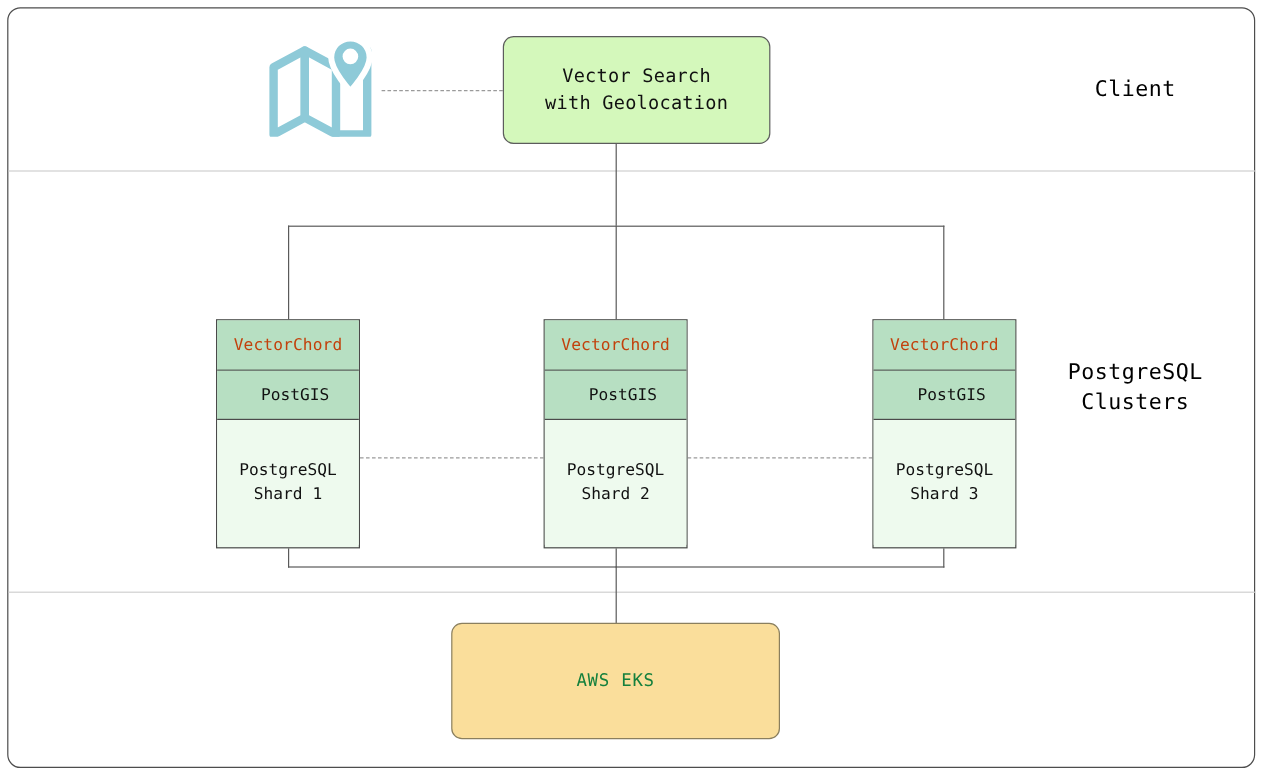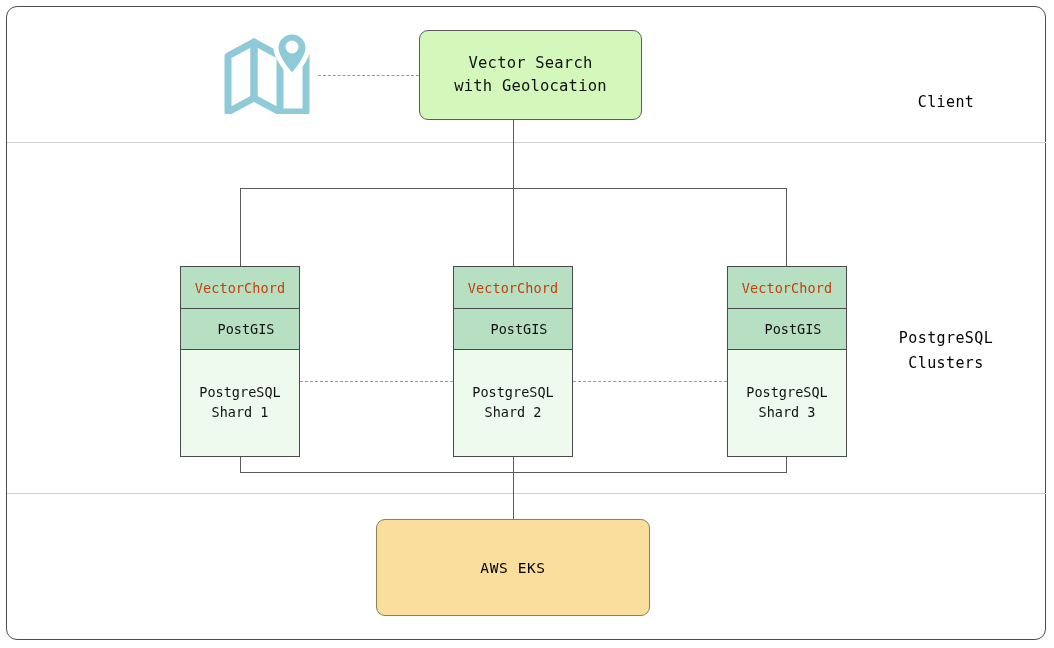--- a/index.html
+++ b/index.html
@@ -39,25 +39,24 @@
     border-top: 1.2px solid #d0d0d0;
   }
   #divider-1 { top: 142px; }
   #divider-2 { top: 493px; }
 
   
   .lane-label {
     position: absolute;
     text-align: center;
     color: #000000;
-    font-size: 15px;
+    font-size: 18px;
     line-height: 25px;
     letter-spacing: 0.4px;
     white-space: pre-line;
-    margin-top: 28px;
   }
   #lane-label-client        { left: 846px; top: 62px;  width: 200px; }
   #lane-label-postgresql    { left: 846px; top: 298px; width: 200px; }
   #lane-label-infrastructure{ left: 838px; top: 548px; width: 216px; }
 
   
   .line {
     position: absolute;
     background: #5a5a5a;
   }
@@ -168,21 +167,21 @@
     background: #fade9b;
     border: 1.5px solid #8a7f5e;
     border-radius: 9px;
     display: flex;
     align-items: center;
     justify-content: center;
     z-index: 3;
   }
   #aws-eks-box .box-text {
     font-size: 14.5px;
-    color: #000000;
+    color: #15803d;
     letter-spacing: 0.6px;
   }
 </style>
 </head>
 <body>
 
 <div id="canvas">
 
   <div class="frame"></div>
 

